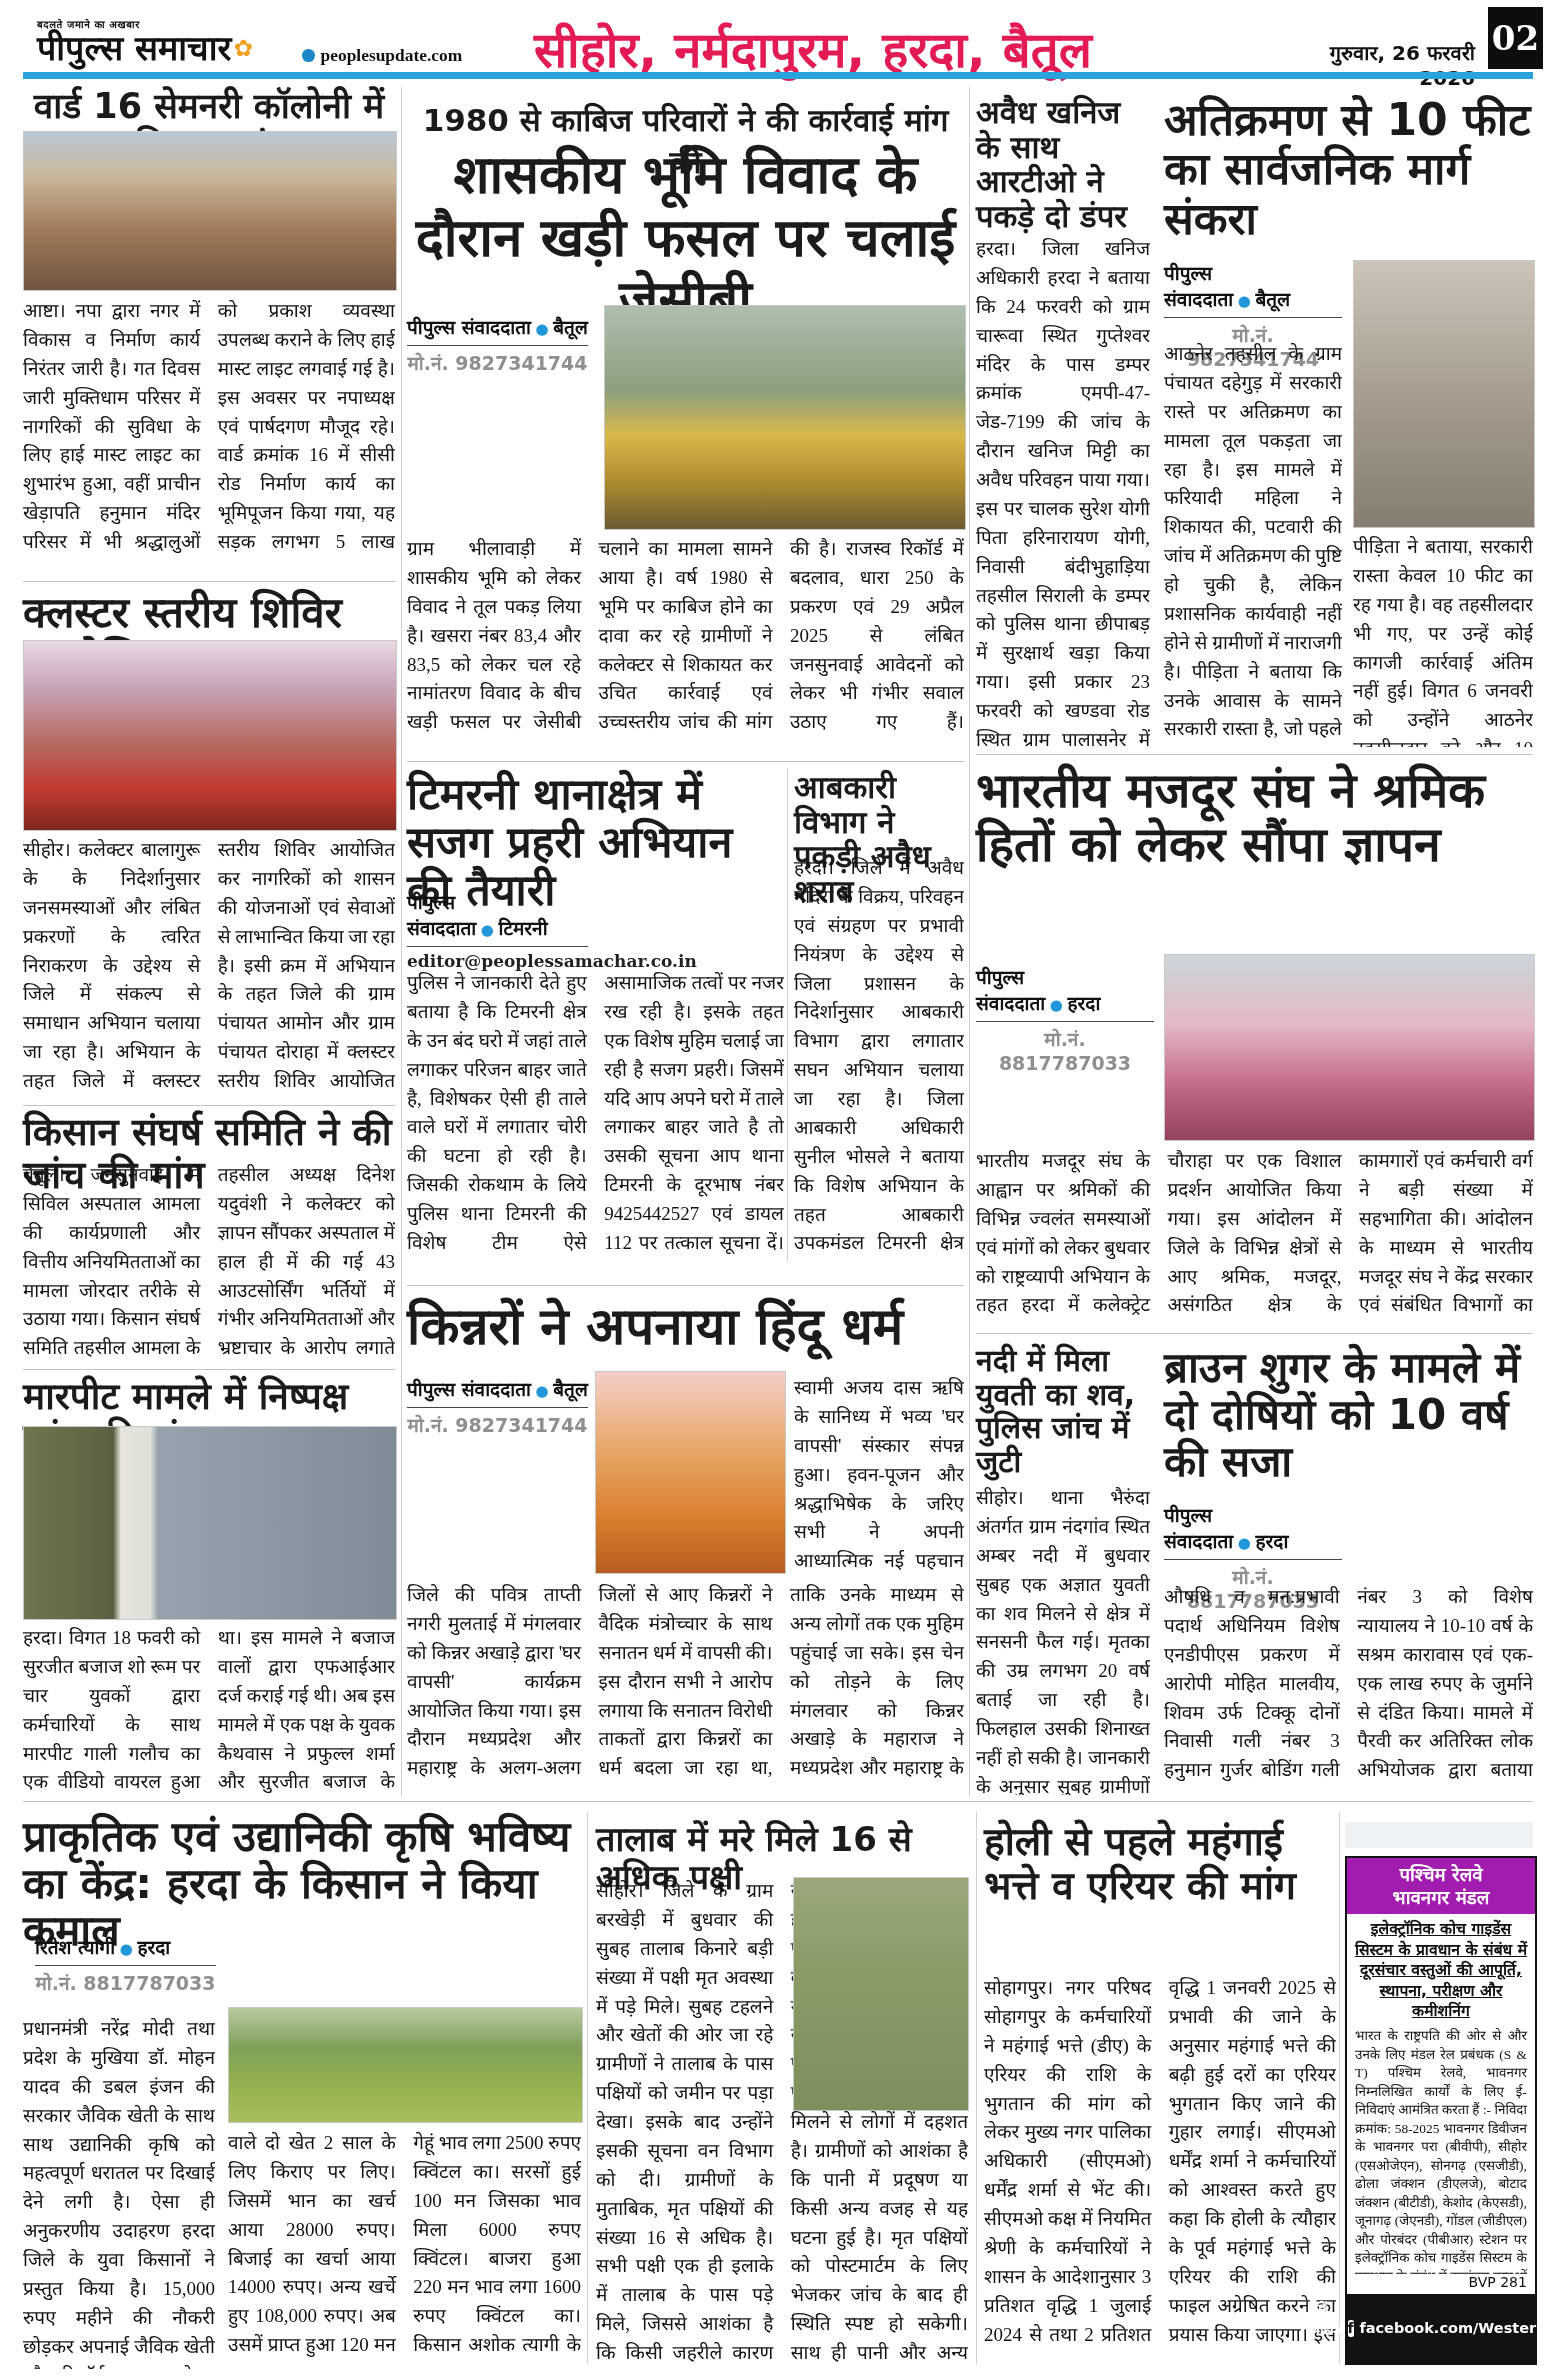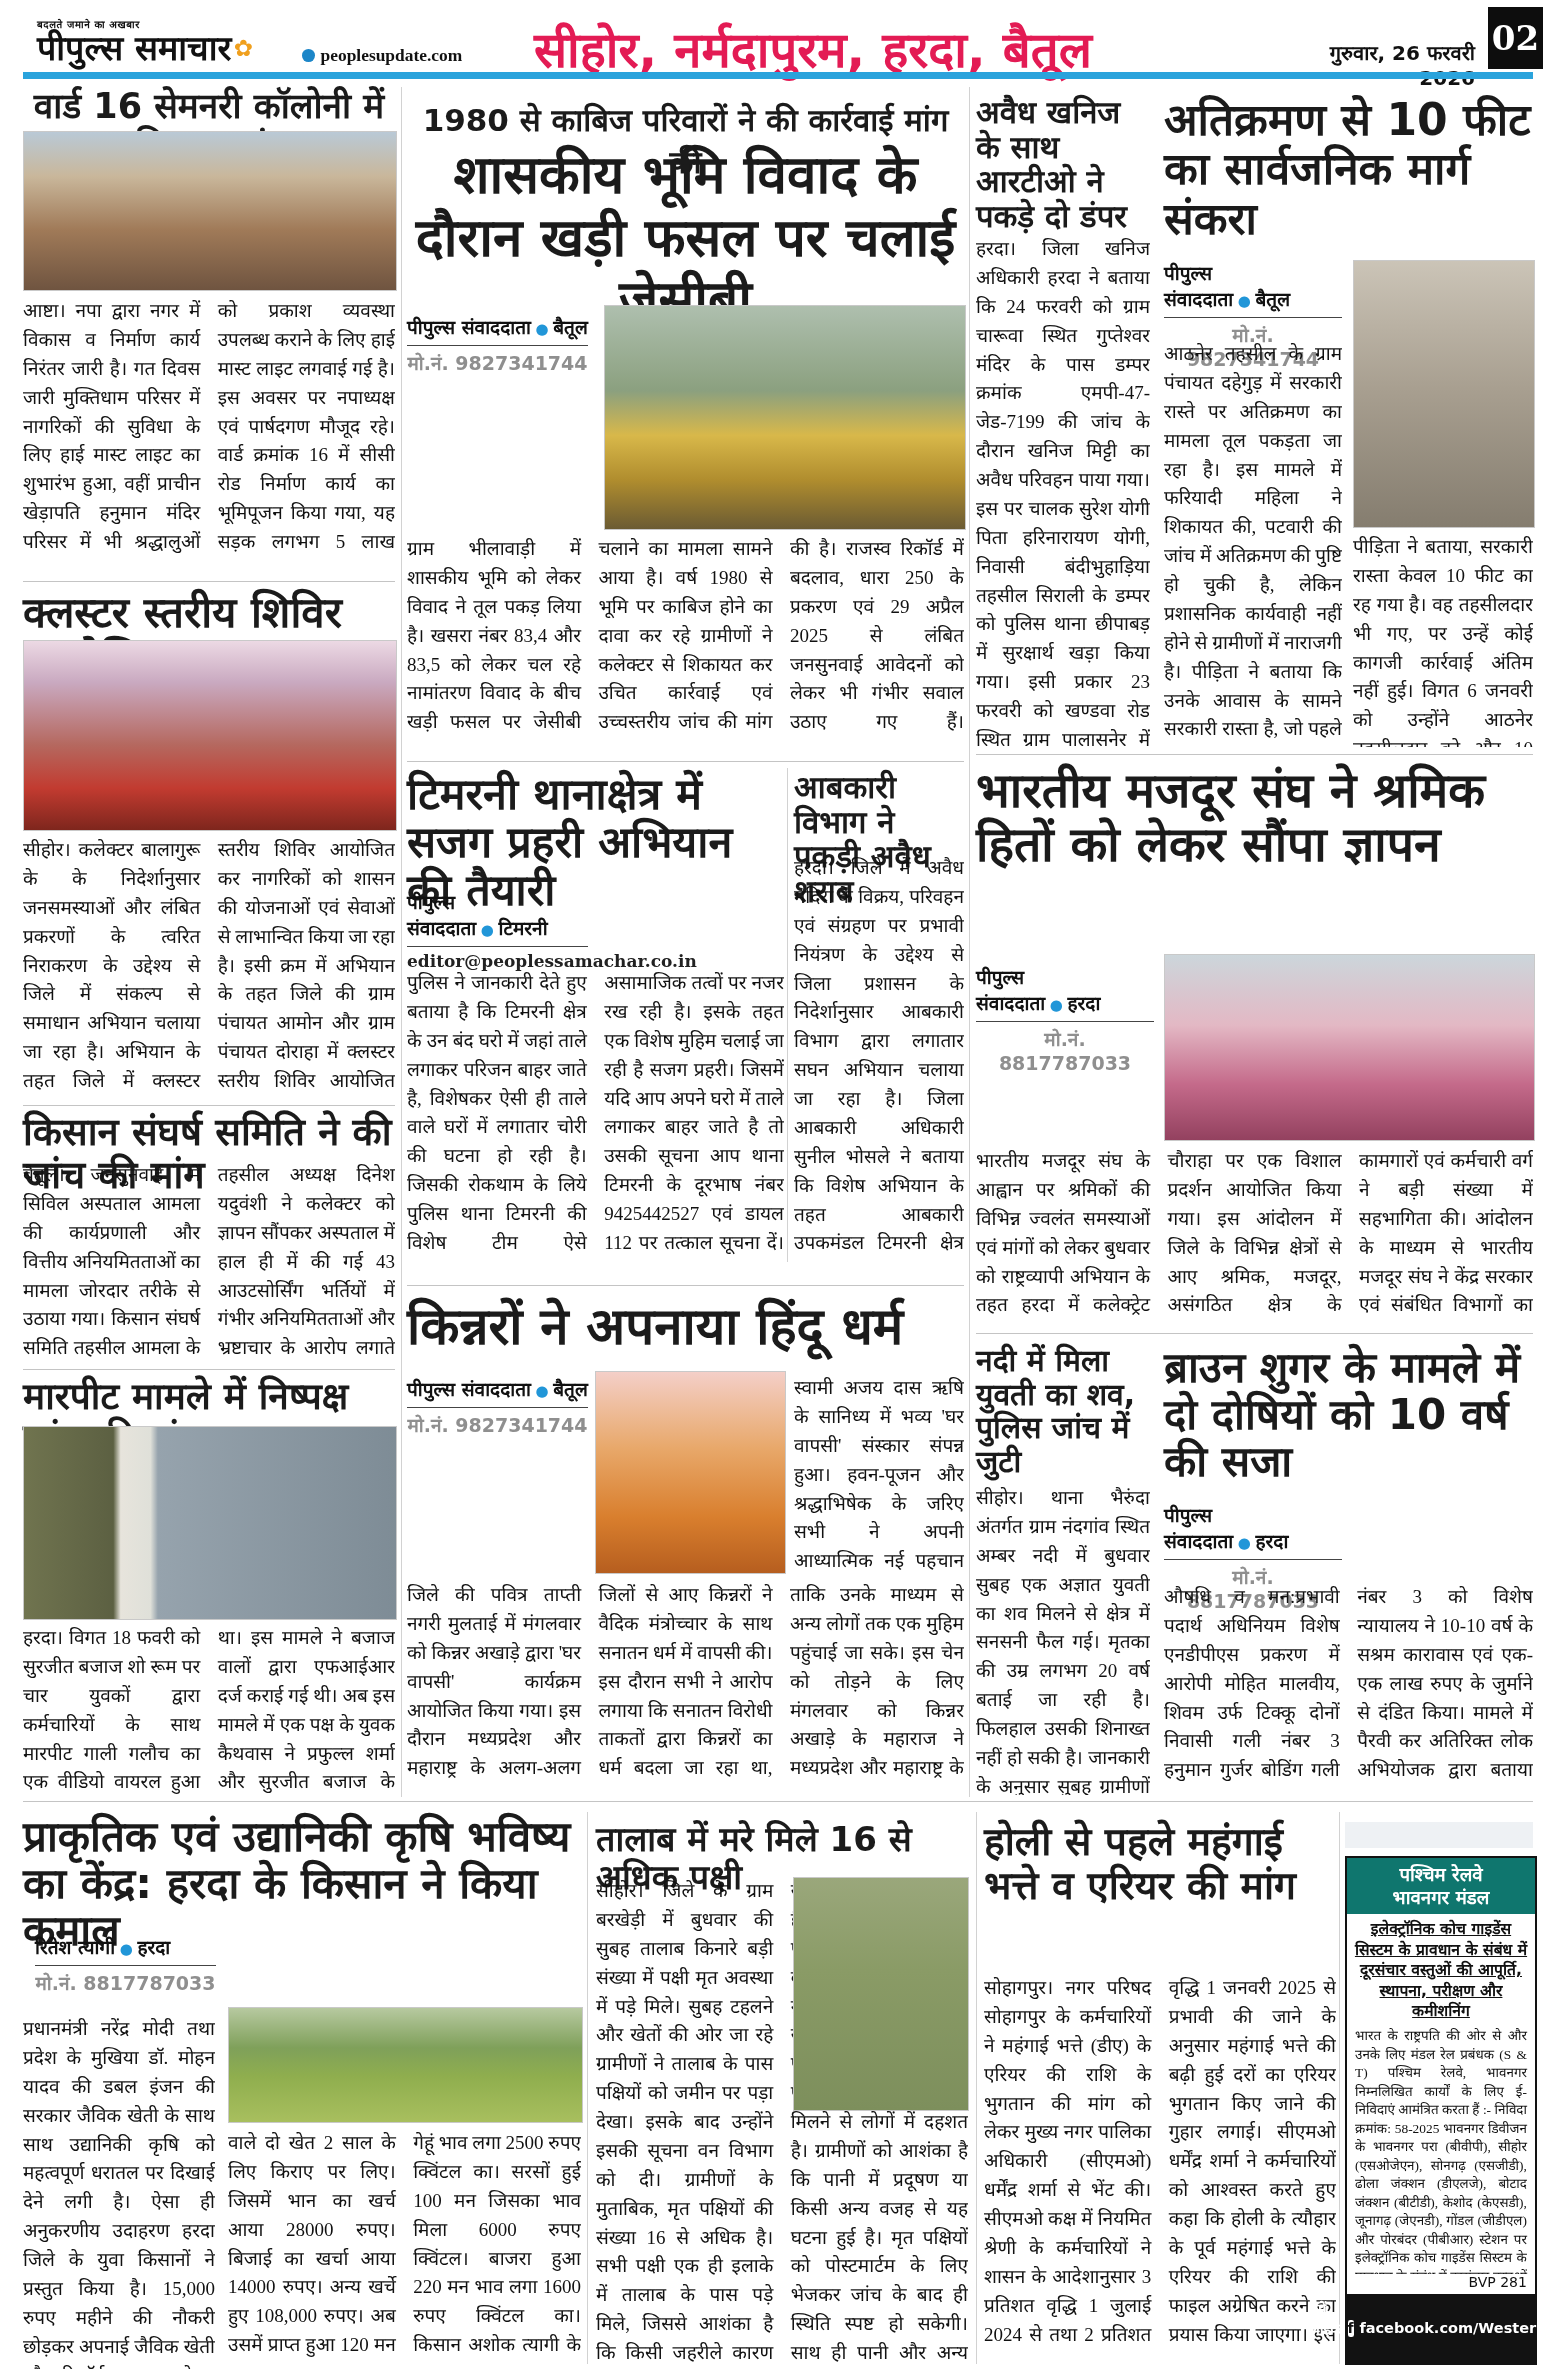--- a/index.html
+++ b/index.html
@@ -26,21 +26,21 @@
   .byline-box{font-family:"DejaVu Sans",sans-serif;}
   .byline-line{font-size:19px;font-weight:700;border-bottom:1.7px solid #444;padding-bottom:4.6px;text-align:left;}
   .byline-dot{color:#2196d8;font-size:15px;padding:0 4.6px;}
   .phone{font-size:19px;font-weight:700;color:#8f8f8f;text-align:center;padding-top:4.6px;}
   .email{font-size:17px;font-weight:700;color:#222;text-align:center;padding-top:4.6px;font-family:"DejaVu Serif",serif;}
   .photo{border:0.6px solid #c9c9c9;}
   .sep-h{background:#c4c4c4;height:1.2px;}
   .sep-v{background:#d2d2d2;width:1.2px;}
   
   .tender{border:2.9px solid #121212;background:#fff;display:flex;flex-direction:column;}
-  .tender-head{background:#0f766e;color:#fff;text-align:center;font-family:"DejaVu Sans",sans-serif;
+  .tender-head{background:#a21caf;color:#fff;text-align:center;font-family:"DejaVu Sans",sans-serif;
                font-weight:700;font-size:18.6px;line-height:1.25;padding:4.6px 2.3px;}
   .tender-subject{font-family:"DejaVu Sans",sans-serif;font-weight:700;font-size:15.7px;line-height:1.3;
                   text-align:center;text-decoration:underline;padding:5.8px 7px 2.3px;}
   .tender-body{font-size:13.4px;line-height:1.38;text-align:justify;padding:3.5px 8.1px;flex:1;overflow:hidden;}
   .tender-ref{font-family:"DejaVu Sans",sans-serif;font-weight:400;font-size:14px;text-align:right;padding:0 8.1px 3.5px;}
   .tender-foot{background:#121212;color:#fff;font-family:"DejaVu Sans",sans-serif;font-weight:700;font-size:14.5px;
                display:flex;align-items:center;justify-content:center;gap:5.8px;padding:4.6px 2.3px;}
   .fb-ico{display:inline-flex;width:17.4px;height:17.4px;background:#fff;color:#121212;font-weight:800;
           align-items:center;justify-content:center;border-radius:2.3px;font-size:14px;}
 </style>

